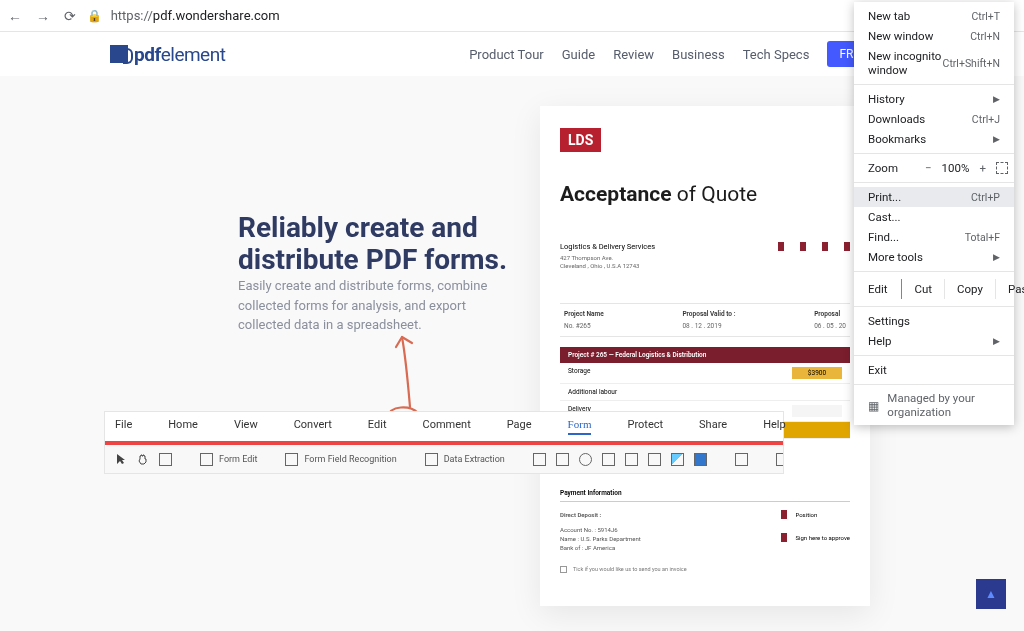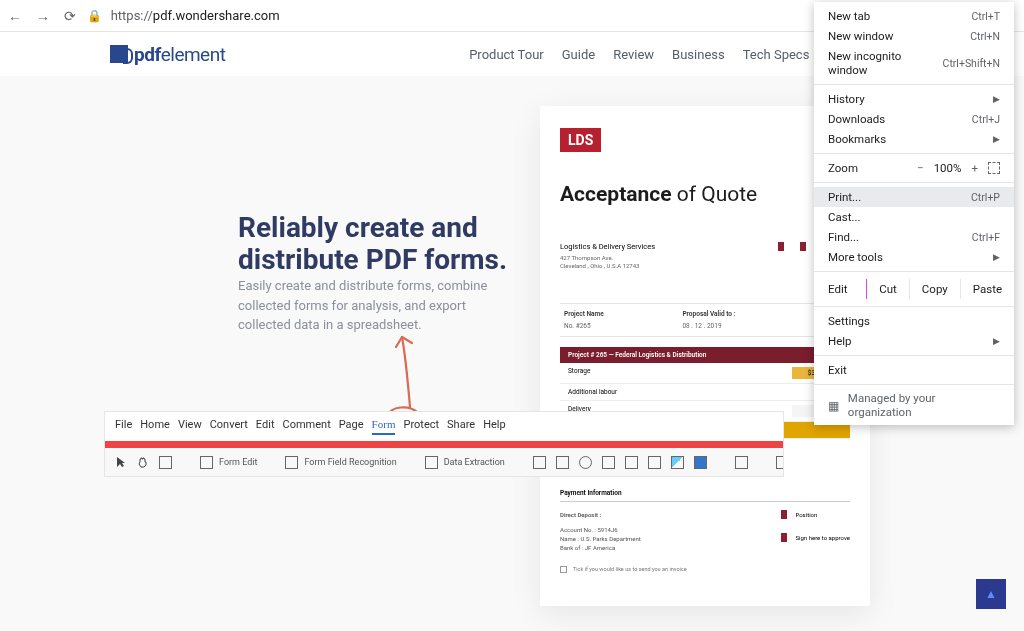--- a/index.html
+++ b/index.html
@@ -63,35 +63,35 @@
 .payment-row { display: flex; justify-content: space-between; }
 .payment-left { font-size: 6px; color: #555; line-height: 1.5; }
 .payment-right { font-size: 6px; display: flex; flex-direction: column; gap: 14px; }
 .sig-row { display: flex; align-items: center; gap: 8px; }
 .sig-sq { width: 6px; height: 9px; background: #8a2030; }
 .checkbox-row { display: flex; align-items: center; gap: 6px; margin-top: 14px; font-size: 5.5px; color: #777; }
 .cb { width: 7px; height: 7px; border: 1px solid #999; }
 
 
 .editor-band { position: absolute; left: 104px; top: 335px; width: 680px; background: #fff; border: 1px solid #e5e5e5; }
-.editor-menus { display: flex; gap: 8px; padding: 6px 10px; font-size: 11px; color: #333; border-bottom: 7px solid #ef4444; }
+.editor-menus { display: flex; gap: 36px; padding: 6px 10px; font-size: 11px; color: #333; border-bottom: 4px solid #ef4444; }
 .editor-menus span { cursor: pointer; }
 .editor-menus .active { color: #2b67c9; border-bottom: 2px solid #2b67c9; padding-bottom: 3px; font-family: Liberation Serif, serif; }
 .editor-tools { display: flex; align-items: center; gap: 10px; padding: 6px 10px; background: #f8f8f8; flex-wrap: nowrap; overflow: hidden; }
 .tool-group { display: flex; align-items: center; gap: 6px; }
 .tool-icon { width: 13px; height: 13px; border: 1px solid #666; display: inline-block; }
 .tool-icon.fill { background: #666; }
 .tool-label { font-size: 9px; color: #555; white-space: nowrap; }
 .divider-v { width: 1px; height: 16px; background: #ddd; margin: 0 4px; }
 
 
 .scribble { position: absolute; left: 380px; top: 253px; width: 70px; height: 110px; pointer-events: none; }
 
 
-.chrome-menu { position: absolute; right: 10px; top: 2px; width: 200px; background: #fff; box-shadow: 0 2px 10px rgba(0,0,0,0.25); font-size: 11.5px; color: #202124; z-index: 100; }
+.chrome-menu { position: absolute; right: 10px; top: 2px; width: 160px; background: #fff; box-shadow: 0 2px 10px rgba(0,0,0,0.25); font-size: 11.5px; color: #202124; z-index: 100; }
 .menu-section { border-bottom: 1px solid #e5e5e5; padding: 4px 0; }
 .menu-item { display: flex; justify-content: space-between; align-items: center; padding: 3px 14px; cursor: pointer; }
 .menu-item.highlight { background: #e8eaed; }
 .menu-item .shortcut { color: #5f6368; font-size: 10.5px; }
 .menu-item .arrow { color: #5f6368; font-size: 9px; }
 .zoom-row { display: flex; align-items: flex-start; padding: 3px 14px; gap: 27px; }
 .zoom-controls { margin-left: auto; display: flex; align-items: center; gap: 10px; color: #5f6368; }
 .zoom-val { color: #202124; }
 .fullscreen-icon { width: 12px; height: 12px; border: 1px dashed #5f6368; }
 .edit-row { display: flex; padding: 3px 0; }
@@ -370,21 +370,21 @@
   <div class="menu-section" id="cm-sec3">
       <div class="menu-item highlight">
         <span>Print...</span>
         <span class="shortcut">Ctrl+P</span>
       </div>
       <div class="menu-item">
         <span>Cast...</span>
       </div>
       <div class="menu-item">
         <span>Find...</span>
-        <span class="shortcut">Ctrl+F</span>
+        <span class="shortcut">Total+F</span>
       </div>
       <div class="menu-item">
         <span>More tools</span>
         <span class="arrow">▶</span>
       </div>
     </div>
   <div class="menu-section">
     <div class="edit-row">
       <span class="edit-label">Edit</span>
       <span class="edit-actions">

